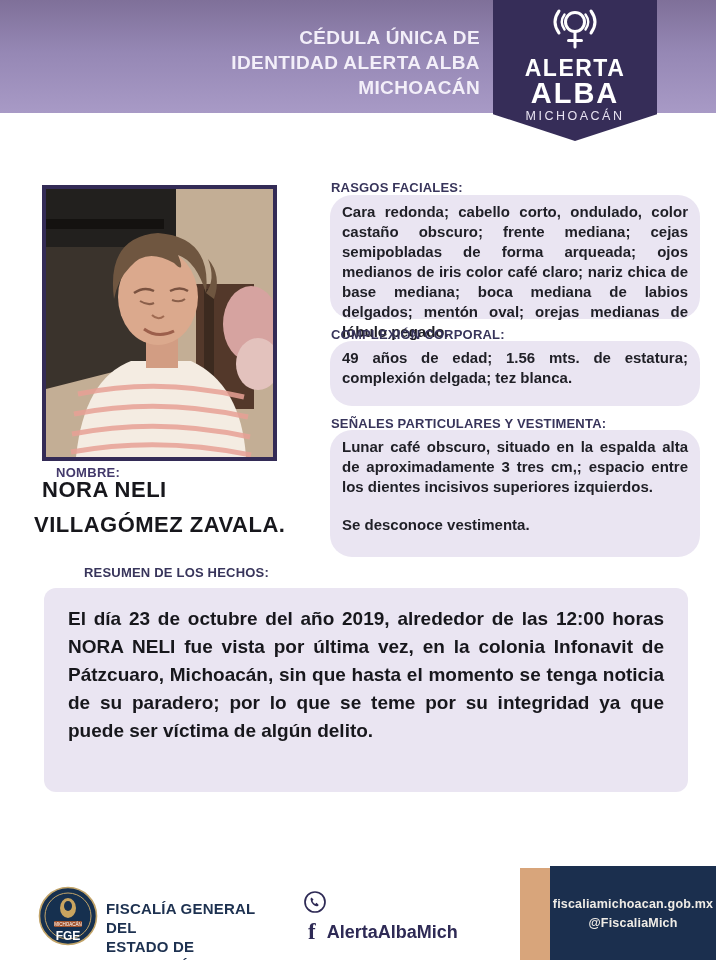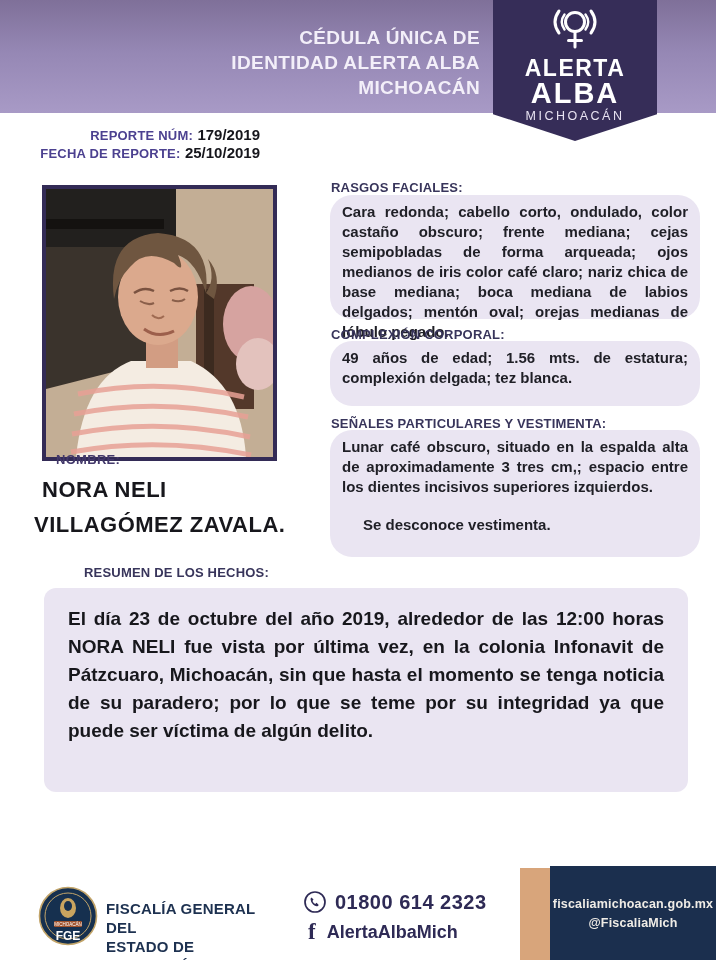--- a/index.html
+++ b/index.html
@@ -43,39 +43,39 @@
   .report-value { color:#16161c; font-size:15px; font-weight:bold; }
 
   
   .photo-frame {
     position:absolute; left:42px; top:185px; width:235px; height:276px;
     border:4px solid #332b56; background:#c7b49c;
   }
   .photo-frame svg { display:block; width:100%; height:100%; }
 
   
-  .name-label { position:absolute; left:56px; top:452px; font-size:13px; font-weight:bold; color:#43396b; letter-spacing:.3px; }
+  .name-label { position:absolute; left:56px; top:465px; font-size:13px; font-weight:bold; color:#43396b; letter-spacing:.3px; }
   .name-line1 { position:absolute; left:42px; top:477px; font-size:22px; font-weight:bold; color:#17171c; letter-spacing:.5px; }
   .name-line2 { position:absolute; left:34px; top:512px; font-size:22px; font-weight:bold; color:#17171c; letter-spacing:.5px; }
 
   
   .sec-label { position:absolute; left:331px; font-size:13px; font-weight:bold; color:#38355b; letter-spacing:.2px; }
   .sec-box {
     position:absolute; left:330px; width:370px;
     background:#eae5f2; border-radius:22px;
     padding:7px 12px; font-size:15px; font-weight:bold; color:#1f1f26;
     text-align:justify; line-height:20px;
   }
   #rasgos-label     { top:180px; }
   #rasgos-box       { top:195px; height:124px; }
   #complexion-label { top:327px; }
   #complexion-box   { top:341px; height:65px; }
   #senales-label    { top:416px; }
   #senales-box      { top:430px; height:127px; }
-  #senales-box p + p { margin-top:18px;margin-left:21px; }
+  #senales-box p + p { margin-top:18px; }
 
   
   #resumen-label { position:absolute; left:48px; top:565px; font-size:13px; font-weight:bold; color:#38355b; letter-spacing:.2px;padding-left:36px; }
   #resumen-box {
     position:absolute; left:44px; top:588px; width:644px; height:204px;
     background:#eae5f2; border-radius:12px; padding:17px 24px;
     font-size:19px; font-weight:bold; color:#17171c;
     text-align:justify; line-height:28px;
   }
 
@@ -122,30 +122,20 @@
         <path d="M20.5 7.5 Q15 15 20.5 22.5" stroke-width="2.4"></path>
         <path d="M47 4 Q55 15 47 26"></path>
         <path d="M41.5 7.5 Q47 15 41.5 22.5" stroke-width="2.4"></path>
       </g>
     </svg>
     <div class="logo-line1">ALERTA</div>
     <div class="logo-line2">ALBA</div>
     <div class="logo-line3">MICHOACÁN</div>
   </div>
 
-  <div class="report-block">
-    <div>
-      <span class="report-label">REPORTE NÚM:</span>
-      <span class="report-value">179/2019</span>
-    </div>
-    <div>
-      <span class="report-label">FECHA DE REPORTE:</span>
-      <span class="report-value">25/10/2019</span>
-    </div>
-  </div>
 
   <div class="photo-frame">
     <svg viewBox="0 0 227 268" preserveAspectRatio="none">
       <rect x="0" y="0" width="227" height="268" fill="#c3ae95"></rect>
       <rect x="0" y="0" width="130" height="58" fill="#22201e"></rect>
       <polygon points="0,58 130,58 118,170 0,200" fill="#3a332c"></polygon>
       <rect x="0" y="30" width="118" height="10" fill="#141210"></rect>
       <rect x="150" y="95" width="58" height="125" fill="#53382a"></rect>
       <rect x="158" y="100" width="10" height="115" fill="#3c2a1f"></rect>
       <ellipse cx="205" cy="135" rx="28" ry="38" fill="#d6a3a0"></ellipse>
@@ -201,21 +191,20 @@
     </svg>
     <div class="agency">
       <span>FISCALÍA GENERAL DEL</span>
       <span>ESTADO DE MICHOACÁN</span>
     </div>
     <div class="phone-row">
       <svg width="24" height="24" viewBox="0 0 24 24">
         <circle cx="12" cy="12" r="10" fill="none" stroke="#2e2a55" stroke-width="1.7"></circle>
         <path d="M8.2 7.4 l2.3 1.9 -1 1.6 q.7 2 2.6 3 l1.5-1.1 2.1 2.1 -.7 1.1 q-2.5.9 -4.9-1.4 -2.4-2.3 -2.6-5.5 z" fill="#2e2a55"></path>
       </svg>
-      <span class="phone-text">01800 614 2323</span>
     </div>
     <div class="fb-row">
       <span class="fb-glyph">f</span>
       <span class="fb-text">AlertaAlbaMich</span>
     </div>
     <div class="tan-stripe"></div>
     <div class="navy-box">
       <span>fiscaliamichoacan.gob.mx</span>
       <span>@FiscaliaMich</span>
     </div>

